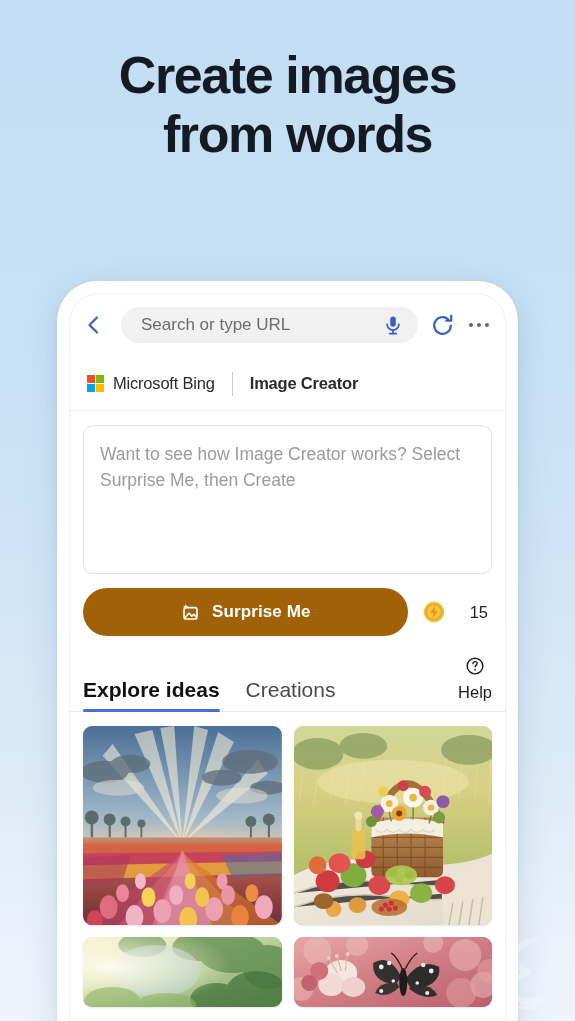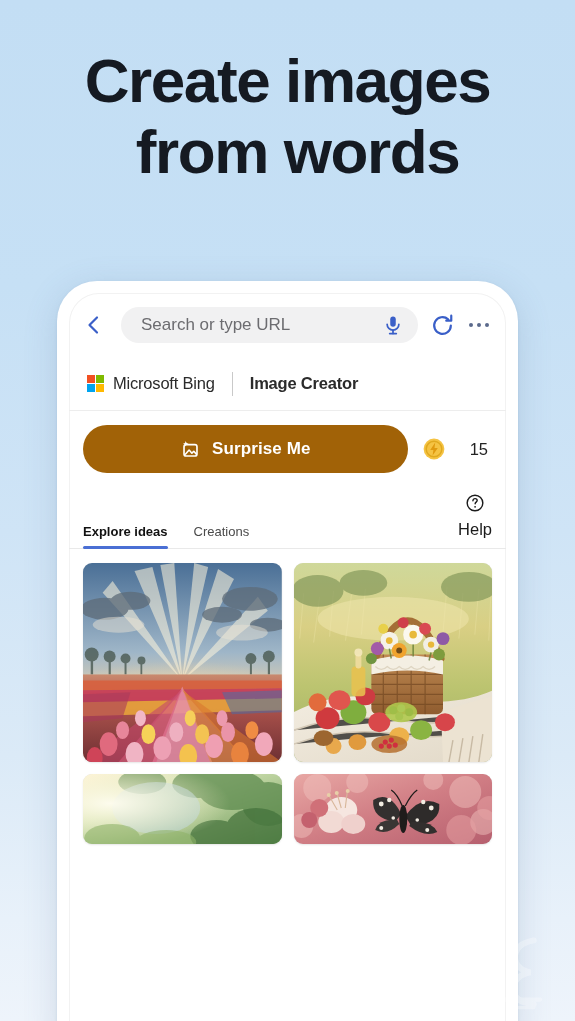--- a/index.html
+++ b/index.html
@@ -8,21 +8,21 @@
     font-family:"Liberation Sans", sans-serif;
     background:linear-gradient(180deg, #c3def4 0%, #c6e0f5 28%, #cfe4f6 52%, #dbeaf7 74%, #e8f1fa 90%, #eef4fb 100%);
     overflow:hidden;
     position:relative;
   }
 
   
   .headline {
     position:absolute; top:46px; left:0; right:0;
     text-align:center;
-    font-size:62px;
+    font-size:52px;
     line-height:1.14;
     font-weight:700;
     letter-spacing:-1.4px;
     color:#151a22;
   }
   .headline .l2 { display:block;padding-left:20px; }
 
   
   .phone {
     position:absolute;
@@ -127,21 +127,21 @@
   
   .tabs-row {
     display:flex; align-items:flex-end;
     padding:20px 14px 0 14px;
     border-bottom:1px solid #e9e9e9;
     gap:26px;
     position:relative;
   }
   .tab {
     padding-bottom:9px;
-    font-size:13px;
+    font-size:21px;
     color:#4a4a4a;
     cursor:pointer;
     position:relative;
   }
   .tab.active { color:#111; font-weight:700; }
   .tab.active::after {
     content:""; position:absolute; left:0; right:0; bottom:-1px;
     height:3.5px; background:#4a6fd4; border-radius:2px;
   }
   .help {
@@ -230,20 +230,25 @@
         <span style="background:#f25022"></span>
         <span style="background:#7fba00"></span>
         <span style="background:#00a4ef"></span>
         <span style="background:#ffb900"></span>
       </span>
       <span class="bing-word">Microsoft Bing</span>
       <span class="vdiv"></span>
       <span class="ic-word">Image Creator</span>
     </div>
 
+    <div class="prompt-wrap">
+      <div class="prompt-box">
+        <div class="prompt-placeholder">Want to see how Image Creator works? Select Surprise Me, then Create</div>
+      </div>
+    </div>
 
     <div class="action-row">
       <div class="surprise-btn">
         <svg viewBox="0 0 24 24" width="21" height="21">
           <rect x="4.6" y="6.4" width="14.8" height="13" rx="2.4" fill="none" stroke="#ffffff" stroke-width="1.9"></rect>
           <path d="M6.4 17.2 L10.4 12.6 L13.6 16.2 L15.8 14 L18.4 17" fill="none" stroke="#ffffff" stroke-width="1.8" stroke-linecap="round" stroke-linejoin="round"></path>
           <path d="M6.6 2.2 L7.5 4.5 L9.8 5.4 L7.5 6.3 L6.6 8.6 L5.7 6.3 L3.4 5.4 L5.7 4.5 Z" fill="#ffffff"></path>
         </svg>
         <span class="surprise-label">Surprise Me</span>
       </div>

